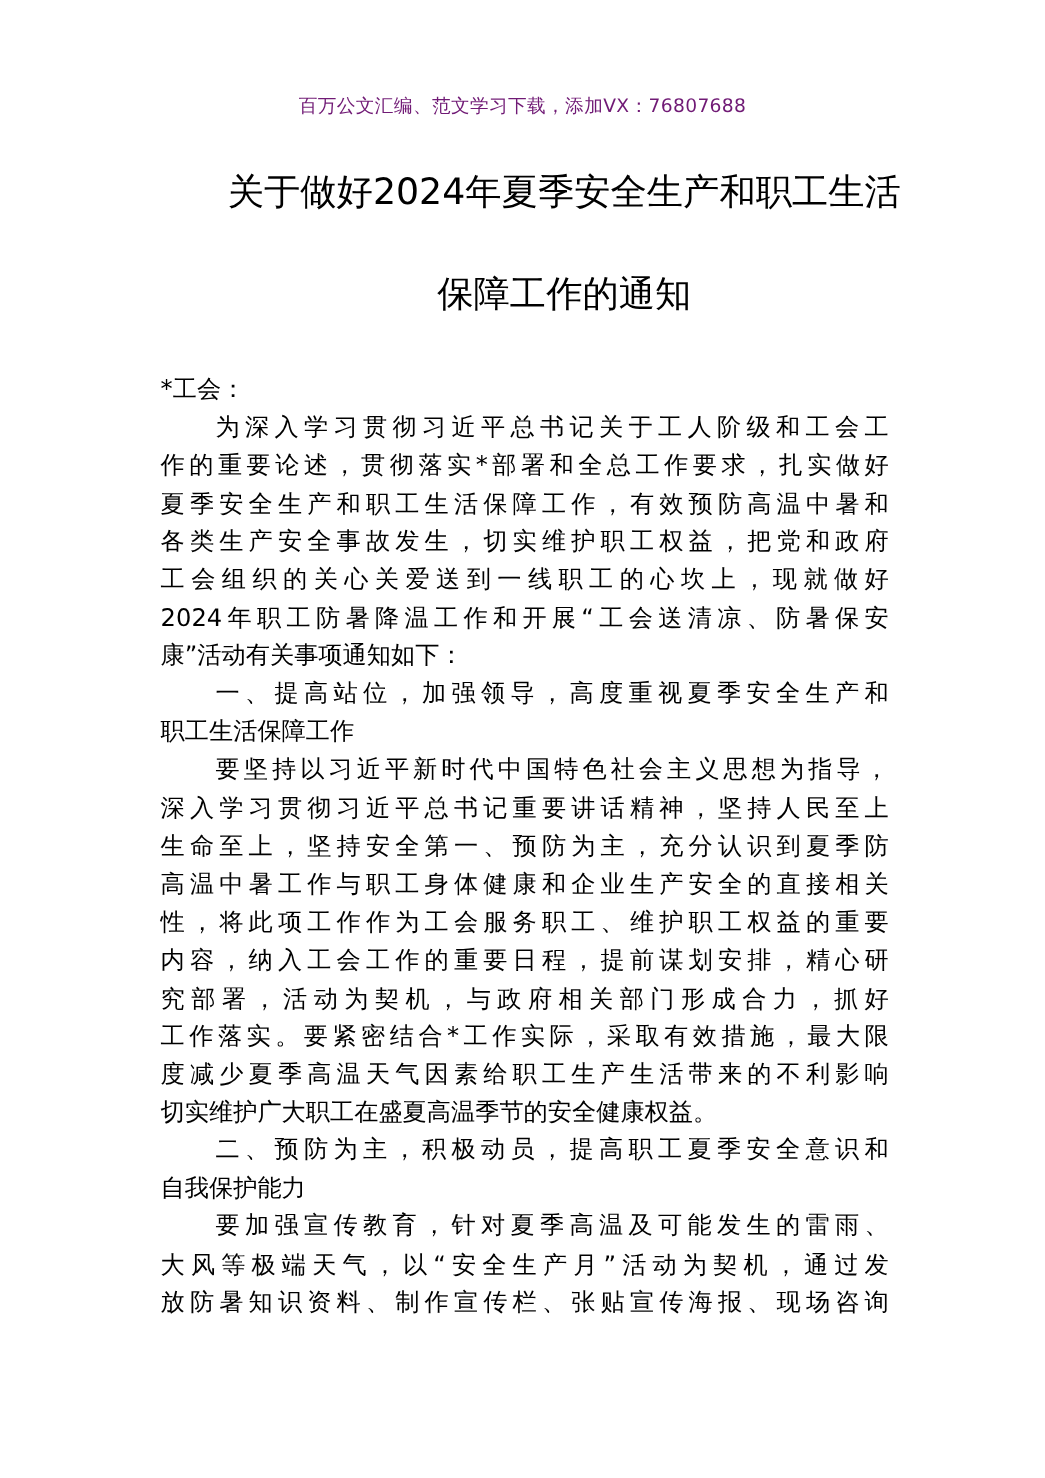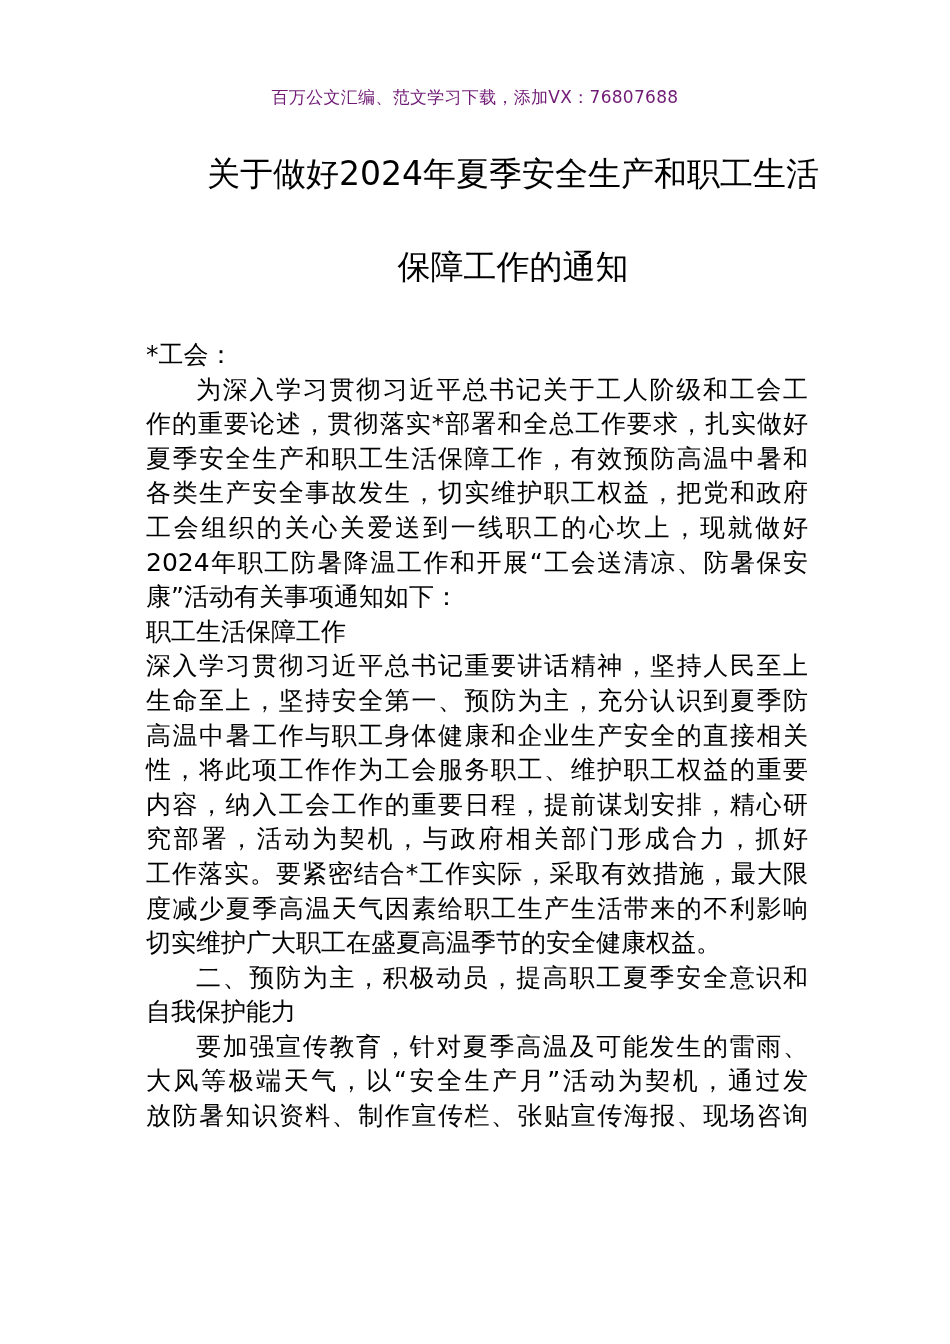--- a/index.html
+++ b/index.html
@@ -45,35 +45,36 @@
       white-space: nowrap;
       padding-left: 38px;
     }
     .doc-title .line1 { top: 152px; }
     .doc-title .line2 { top: 245px; }
     .doc-body {
       position: absolute;
       top: 338px;
       left: 146px;
       width: 662px;
-      font-size: 25px;
+      font-size: 22px;
       line-height: 34.6px;
     }
     .doc-body .ln {
       display: block;
       white-space: nowrap;
       text-align: justify;
       text-align-last: justify;
       height: 34.6px;
     }
     .doc-body .ln.last {
       text-align-last: left;
     }
     .doc-body .ln.indent {
       padding-left: 50px;
+      font-family: Liberation Mono, monospace;
     }
   </style>
 </head>
 <body>
 
 <div class="header-banner">百万公文汇编、范文学习下载，添加VX：76807688</div>
 
 <h1 class="doc-title">
   <span class="line line1">关于做好2024年夏季安全生产和职工生活</span>
   <span class="line line2">保障工作的通知</span>
@@ -82,21 +83,23 @@
 <div class="doc-body">
   <span class="ln last">*工会：</span>
   <div id="body-lines">
       <span class="ln indent">为深入学习贯彻习近平总书记关于工人阶级和工会工</span>
       <span class="ln">作的重要论述，贯彻落实*部署和全总工作要求，扎实做好</span>
       <span class="ln">夏季安全生产和职工生活保障工作，有效预防高温中暑和</span>
       <span class="ln">各类生产安全事故发生，切实维护职工权益，把党和政府</span>
       <span class="ln">工会组织的关心关爱送到一线职工的心坎上，现就做好</span>
       <span class="ln">2024年职工防暑降温工作和开展“工会送清凉、防暑保安</span>
       <span class="ln last">康”活动有关事项通知如下：</span>
+      <span class="ln indent">一、提高站位，加强领导，高度重视夏季安全生产和</span>
       <span class="ln last">职工生活保障工作</span>
+      <span class="ln indent">要坚持以习近平新时代中国特色社会主义思想为指导，</span>
       <span class="ln">深入学习贯彻习近平总书记重要讲话精神，坚持人民至上</span>
       <span class="ln">生命至上，坚持安全第一、预防为主，充分认识到夏季防</span>
       <span class="ln">高温中暑工作与职工身体健康和企业生产安全的直接相关</span>
       <span class="ln">性，将此项工作作为工会服务职工、维护职工权益的重要</span>
       <span class="ln">内容，纳入工会工作的重要日程，提前谋划安排，精心研</span>
       <span class="ln">究部署，活动为契机，与政府相关部门形成合力，抓好</span>
       <span class="ln">工作落实。要紧密结合*工作实际，采取有效措施，最大限</span>
       <span class="ln">度减少夏季高温天气因素给职工生产生活带来的不利影响</span>
       <span class="ln last">切实维护广大职工在盛夏高温季节的安全健康权益。</span>
       <span class="ln indent">二、预防为主，积极动员，提高职工夏季安全意识和</span>

